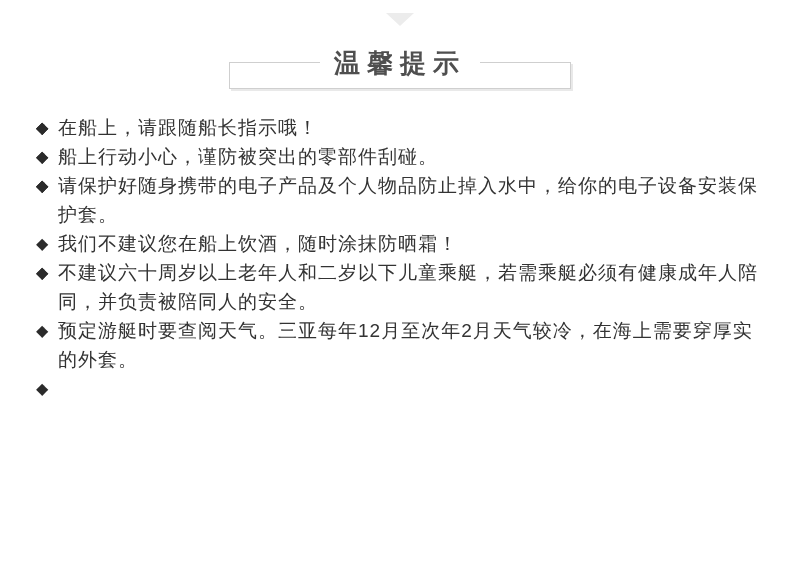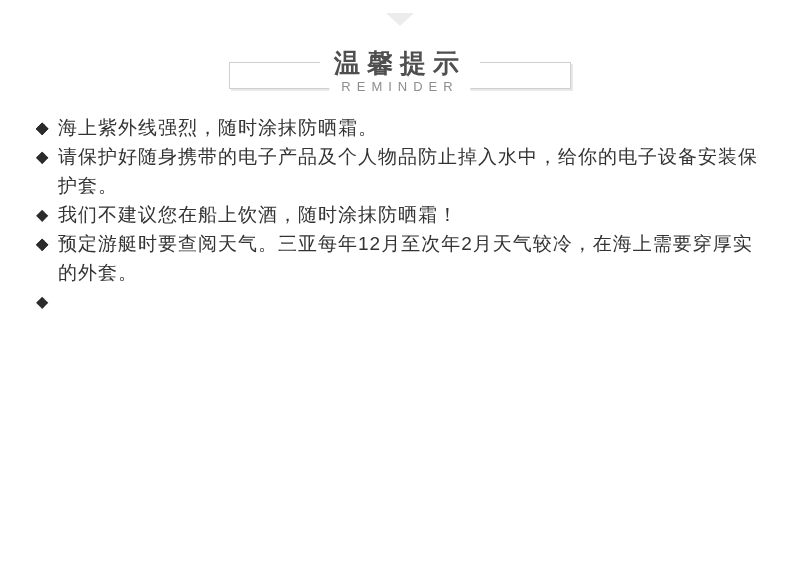--- a/index.html
+++ b/index.html
@@ -91,59 +91,60 @@
     letter-spacing: 0;
   }
 </style>
 </head>
 <body>
 
 <div class="top-triangle"></div>
 
 <div class="header-box">
   <div class="header-title">温馨提示</div>
-  <div class="header-subtitle">REMINDER</div>
 </div>
 
 <ul class="reminder-list">
   <li class="reminder-item">
     <span class="bullet">◆</span>
   </li>
   <li class="reminder-item">
     <span class="bullet">◆</span>
   </li>
   <li class="reminder-item">
     <span class="bullet">◆</span>
+    <span>在船上，请跟随船长指示哦！</span>
   </li>
   <li class="reminder-item">
     <span class="bullet">◆</span>
   </li>
   <li class="reminder-item">
     <span class="bullet">◆</span>
+    <span>船上行动小心，谨防被突出的零部件刮碰。</span>
   </li>
   <li class="reminder-item">
     <span class="bullet">◆</span>
-    <span>海上紫外线强烈，随时涂抹防晒霜。</span>
   </li>
   <li class="reminder-item">
     <span class="bullet">◆</span>
   </li>
   <li class="reminder-item">
     <span class="bullet">◆</span>
     <span>请保护好随身携带的电子产品及个人物品防止掉入水中，给你的电子设备安装保护套。</span>
   </li>
   <li class="reminder-item">
     <span class="bullet">◆</span>
     <span>我们不建议您在船上饮酒，随时涂抹防晒霜！</span>
   </li>
   <li class="reminder-item">
     <span class="bullet">◆</span>
   </li>
   <li class="reminder-item">
     <span class="bullet">◆</span>
+    <span>不建议六十周岁以上老年人和二岁以下儿童乘艇，若需乘艇必须有健康成年人陪同，并负责被陪同人的安全。</span>
   </li>
   <li class="reminder-item">
     <span class="bullet">◆</span>
     <span>预定游艇时要查阅天气。三亚每年12月至次年2月天气较冷，在海上需要穿厚实的外套。</span>
   </li>
   <li class="reminder-item">
     <span class="bullet">◆</span>
   </li>
 </ul>
 

